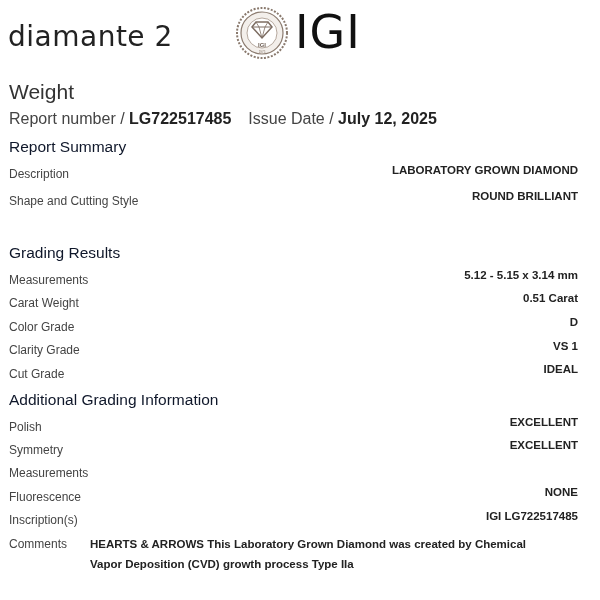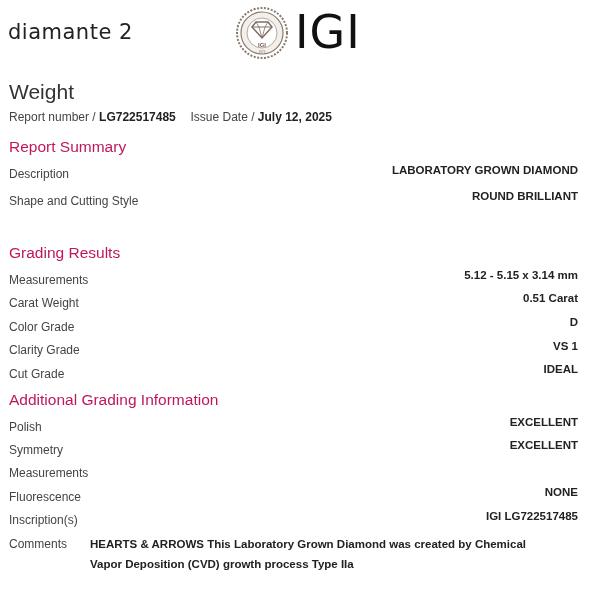--- a/index.html
+++ b/index.html
@@ -1,24 +1,24 @@
 <!DOCTYPE html>
 <html><head>
 <meta charset="utf-8">
 <style>
   html, body { margin:0; padding:0; background:#ffffff; }
   body { width:600px; height:600px; position:relative; overflow:hidden;
          font-family:"Liberation Sans", sans-serif; color:#2b2b2b; }
   .abs { position:absolute; white-space:nowrap; }
-  .title { left:8px; top:20px; font-size:21px; color:#222; letter-spacing:0.5px; font-family:"DejaVu Sans", sans-serif; font-weight:normal; }
+  .title { left:8px; top:20px; font-size:28px; color:#222; letter-spacing:0.5px; font-family:"DejaVu Sans", sans-serif; font-weight:normal; }
   .logo { left:235px; top:7px; width:128px; height:52px; }
   .h1 { left:9px; top:80px; font-size:21px; color:#333; }
-  .sub { left:9px; top:110px; font-size:12px; color:#444; }
+  .sub { left:9px; top:110px; font-size:16px; color:#444; }
   .sub b { color:#222; }
-  .h2 { left:9px; font-size:15.5px; color:#be185d; }
+  .h2 { left:9px; font-size:15.5px; color:#0f172a; }
   .label { left:9px; font-size:12px; color:#444;text-align:center; }
   .value { right:22px; font-size:11.5px; font-weight:bold; color:#222; text-align:center;margin-left:13px; }
   .comment { left:90px; top:534px; width:470px; font-size:11.5px; font-weight:bold; color:#222; white-space:normal; line-height:20px; }
 </style>
 </head>
 <body>
 
 <div class="abs title">diamante 2</div>
 
 <div class="abs logo">

